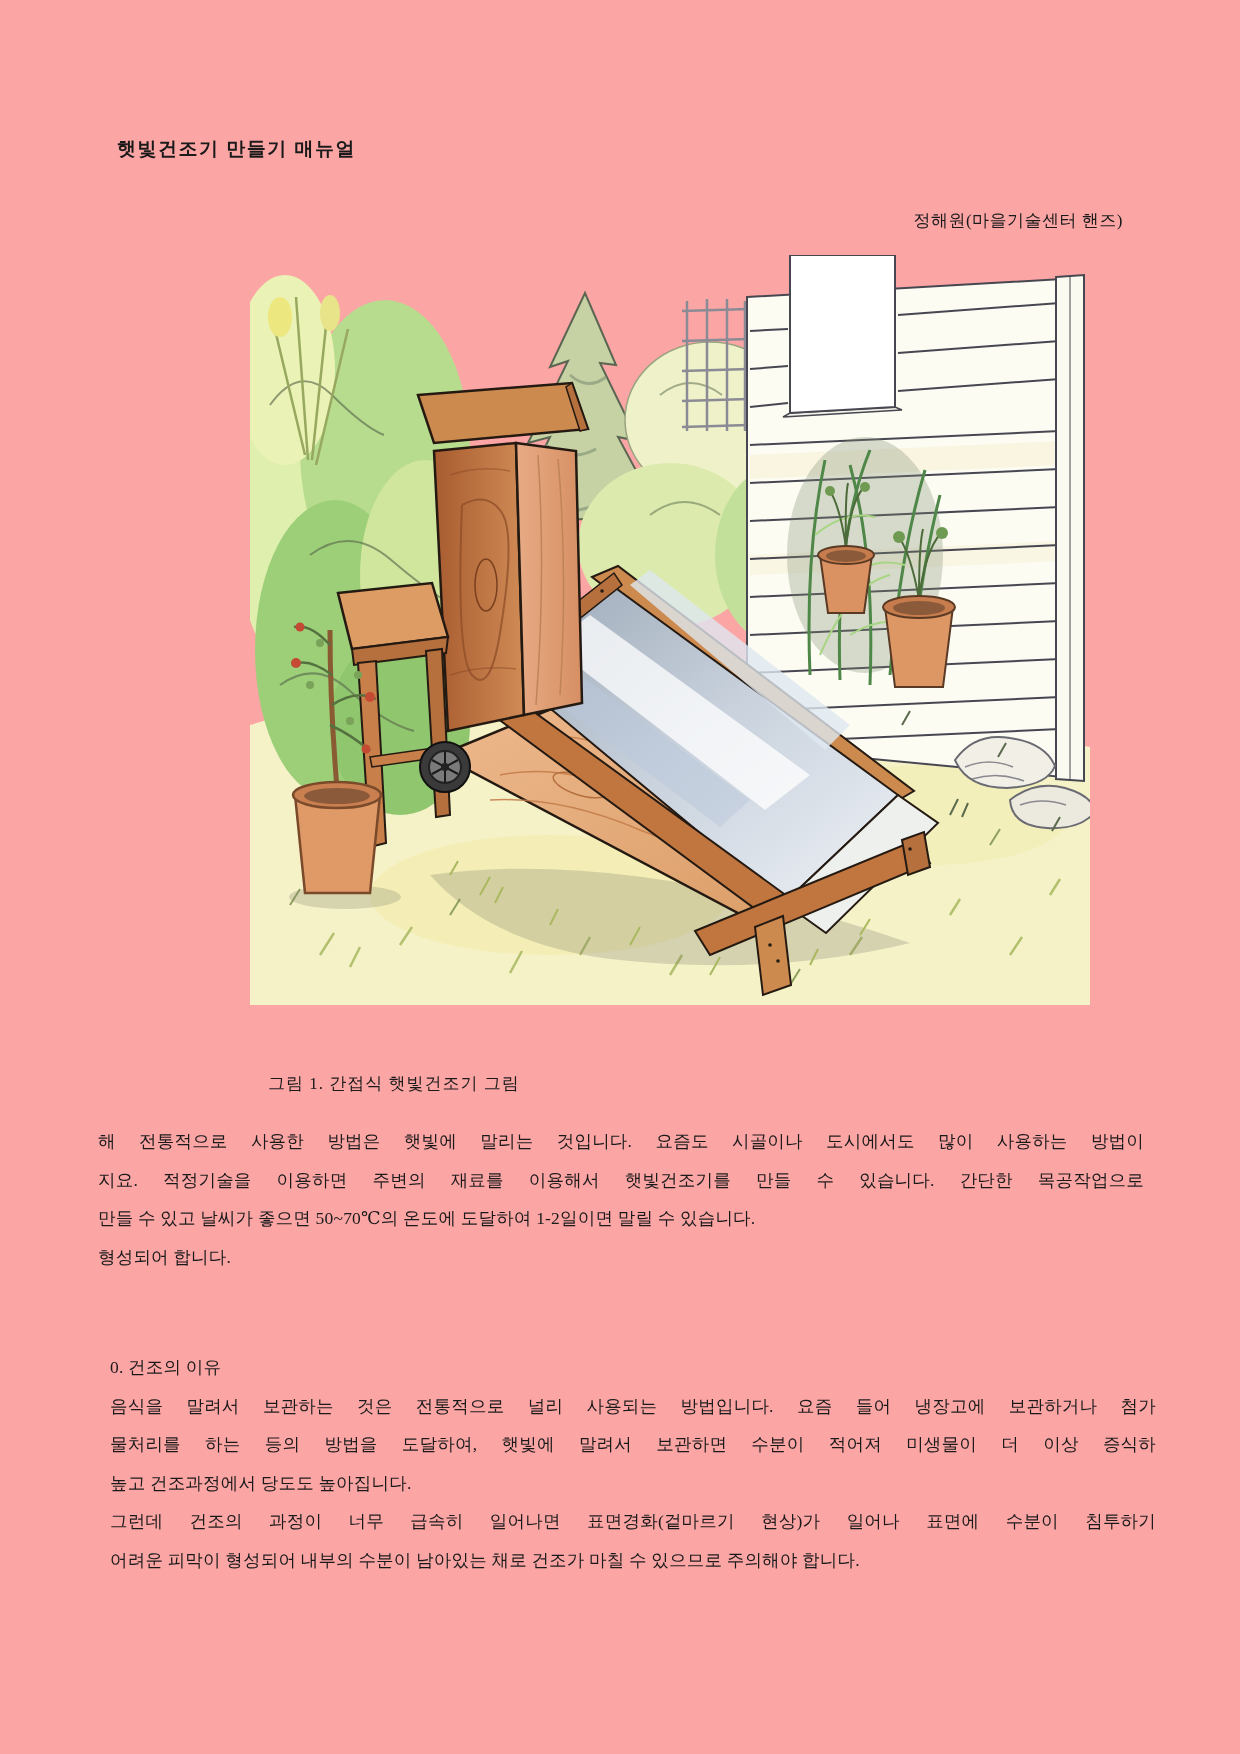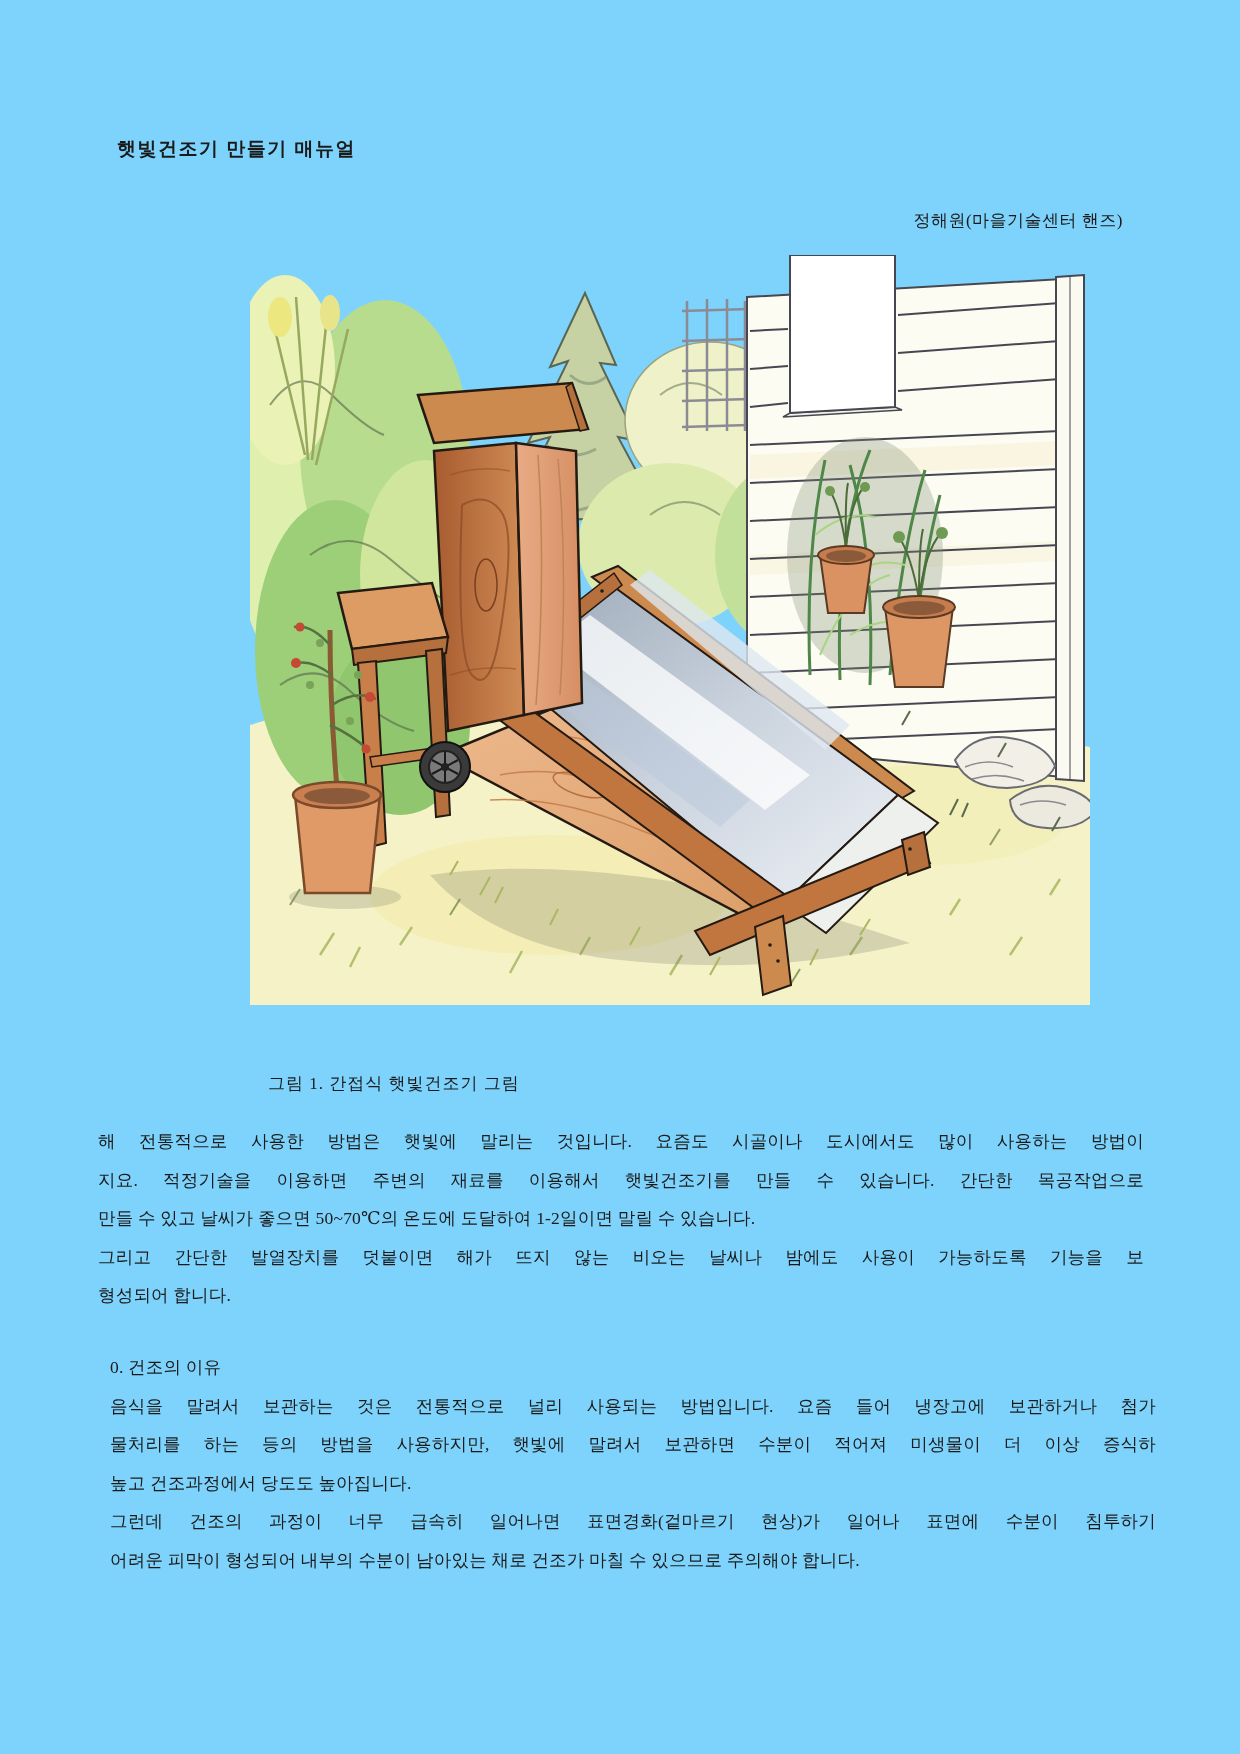--- a/index.html
+++ b/index.html
@@ -1,17 +1,17 @@
 <!DOCTYPE html>
 <html><head>
 <meta charset="utf-8">
 <style>
   html,body{margin:0;padding:0;background:#e8e8e8;}
   .page{
-    position:relative;width:1240px;height:1754px;background:#7dd3fc;
+    position:relative;width:1240px;height:1754px;background:#fca5a5;
     margin:0 auto;overflow:hidden;
     font-family:"Liberation Serif","DejaVu Serif",serif;
     color:#1a1a1a;
   }
   .doc-title{
     position:absolute;left:117px;top:136px;
     font-family:"Liberation Sans","DejaVu Sans",sans-serif;
     font-weight:bold;font-size:19px;letter-spacing:1.5px;white-space:nowrap;
   }
   .byline{
@@ -256,26 +256,25 @@
       </g>
     </svg>
   </div>
 
   <div class="fig-caption">그림 1. 간접식 햇빛건조기 그림</div>
 
   <div class="textblock tb1">
     <div class="jl">해 전통적으로 사용한 방법은 햇빛에 말리는 것입니다. 요즘도 시골이나 도시에서도 많이 사용하는 방법이</div>
     <div class="jl">지요. 적정기술을 이용하면 주변의 재료를 이용해서 햇빛건조기를 만들 수 있습니다. 간단한 목공작업으로</div>
     <div class="el">만들 수 있고 날씨가 좋으면 50~70℃의 온도에 도달하여 1-2일이면 말릴 수 있습니다.</div>
-    <div class="jl">그리고 간단한 발열장치를 덧붙이면 해가 뜨지 않는 비오는 날씨나 밤에도 사용이 가능하도록 기능을 보</div>
     <div class="el">형성되어 합니다.</div>
   </div>
 
   <div class="textblock tb2">
     <div class="sec-h">0. 건조의 이유</div>
     <div class="jl">음식을 말려서 보관하는 것은 전통적으로 널리 사용되는 방법입니다. 요즘 들어 냉장고에 보관하거나 첨가</div>
-    <div class="jl">물처리를 하는 등의 방법을 사용하지만, 햇빛에 말려서 보관하면 수분이 적어져 미생물이 더 이상 증식하</div>
+    <div class="jl">물처리를 하는 등의 방법을 도달하여, 햇빛에 말려서 보관하면 수분이 적어져 미생물이 더 이상 증식하</div>
     <div class="el">높고 건조과정에서 당도도 높아집니다.</div>
     <div class="jl">그런데 건조의 과정이 너무 급속히 일어나면 표면경화(겉마르기 현상)가 일어나 표면에 수분이 침투하기</div>
     <div class="el">어려운 피막이 형성되어 내부의 수분이 남아있는 채로 건조가 마칠 수 있으므로 주의해야 합니다.</div>
   </div>
 
 </div>
 
 </body></html>

